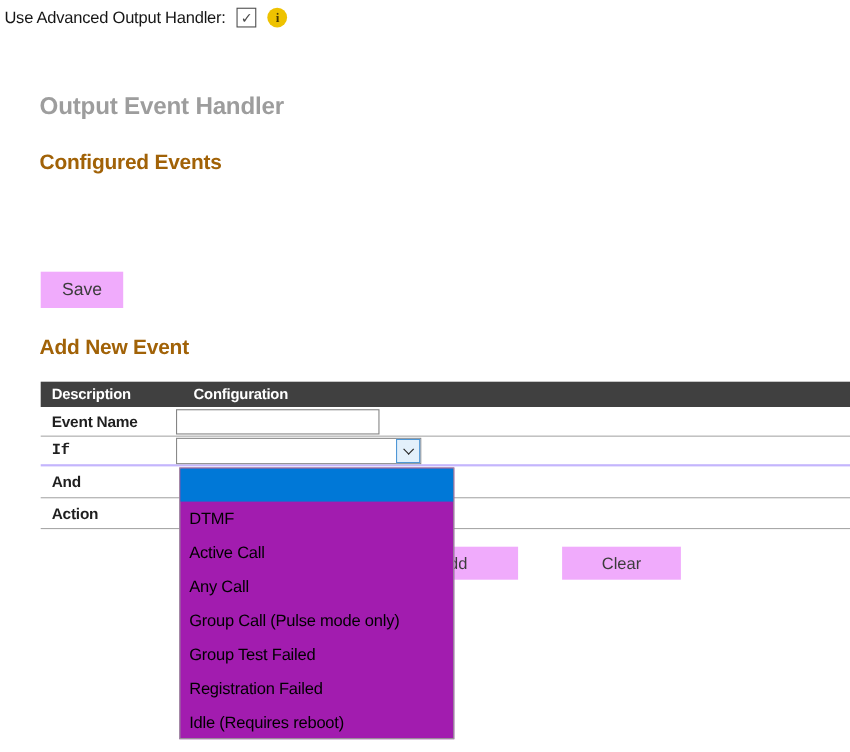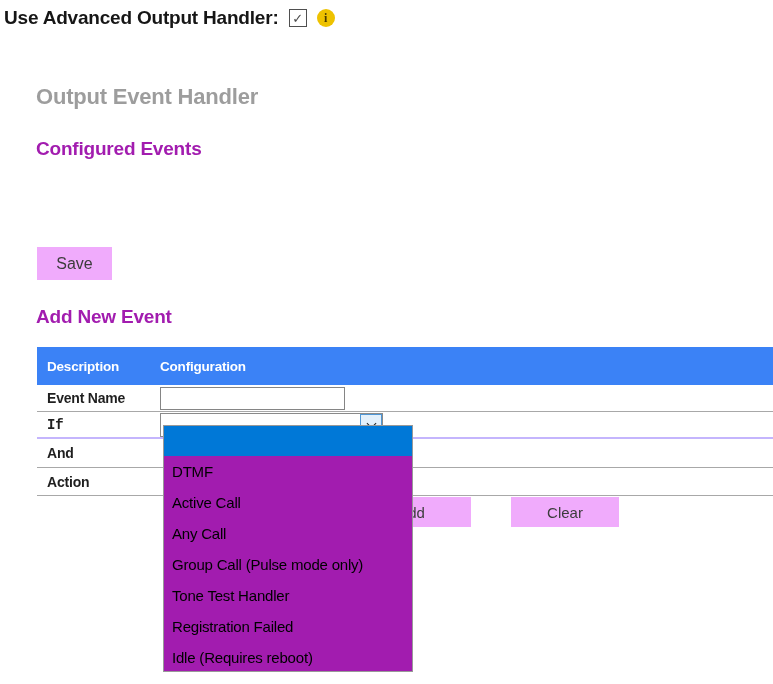--- a/index.html
+++ b/index.html
@@ -5,36 +5,36 @@
   * { margin:0; padding:0; box-sizing:border-box; }
   html,body { background:#ffffff; }
   body { font-family:"Liberation Sans", sans-serif; }
   .page {
     position:relative; width:773px; height:684px; background:#fff;
     overflow:hidden; letter-spacing:-0.2px;
   }
 
   
   .top-row { position:absolute; left:4px; top:7px; display:flex; align-items:center; gap:10px; }
-  .top-label { font-size:19px; font-weight:700; color:#161616; }
+  .top-label { font-size:15px; font-weight:400; color:#161616; }
   .checkbox {
     width:18px; height:18px; border:1px solid #4f4f4f; background:#fff;
     display:inline-flex; align-items:center; justify-content:center;
     font-size:13px; color:#4a4a4a; cursor:pointer;
   }
   .info-icon {
     width:18px; height:18px; border-radius:50%; background:#eec200;
     display:inline-flex; align-items:center; justify-content:center;
     font-size:12px; font-weight:700; color:#4a3b00; font-family:"Liberation Serif", serif;
     cursor:pointer;
   }
 
   
   .h-main { position:absolute; left:36px; top:84px; font-size:22px; font-weight:700; color:#9d9d9d; }
-  .h-sub  { position:absolute; left:36px; font-size:19px; font-weight:700; color:#a21caf; }
+  .h-sub  { position:absolute; left:36px; font-size:19px; font-weight:700; color:#a16207; }
   .h-configured { top:138px; }
   .h-addnew { top:306px; }
 
   
   .expand-row { position:absolute; left:37px; top:174px; display:flex; align-items:center; }
   .expand-label { font-size:15px; color:#111; }
   .plus-btn {
     margin-left:9px; width:32px; height:26px; background:#e3e3e3;
     border:1px solid #9e9e9e; border-radius:2px; font-size:16px; color:#222;
     display:inline-flex; align-items:center; justify-content:center; cursor:pointer;
@@ -54,22 +54,22 @@
     font-size:16px; display:flex; align-items:center; justify-content:center;
     cursor:pointer; font-family:"Liberation Sans", sans-serif;
   }
   .btn-save  { left:37px;  top:247px; width:75px;  height:33px; }
   .btn-add   { left:352px; top:497px; width:119px; height:30px; font-size:15px; }
   .btn-clear { left:511px; top:497px; width:108px; height:30px; font-size:15px; }
 
   
   .table { position:absolute; left:37px; top:347px; width:736px; }
   .thead {
-    height:38px; background:#3b82f6; color:#fff; display:flex; align-items:center;
-    font-size:13.5px; font-weight:700;
+    height:23px; background:#404040; color:#fff; display:flex; align-items:center;
+    font-size:13.5px; font-weight:700;gap:16px;
   }
   .th-desc { width:123px; padding-left:10px; }
   .th-conf { flex:1; }
   .trow { display:flex; align-items:center; border-bottom:1px solid #a8a8a8; }
   .trow .cell-label { width:123px; padding-left:10px; font-size:14px; font-weight:700; color:#1f1f1f; }
   .trow .cell-conf { flex:1; display:flex; align-items:center; }
   .row-eventname { height:27px; }
   .row-if { height:27px; border-bottom:2px solid #c4b5fd;font-family:Liberation Mono, monospace; }
   .row-and { height:29px; }
   .row-action { height:28px; }
@@ -163,18 +163,18 @@
 
   <button class="btn-yellow btn-add">Add</button>
   <button class="btn-yellow btn-clear">Clear</button>
 
   <div class="dropdown-list">
     <div class="dd-option highlight"></div>
     <div class="dd-option">DTMF</div>
     <div class="dd-option">Active Call</div>
     <div class="dd-option">Any Call</div>
     <div class="dd-option">Group Call (Pulse mode only)</div>
-    <div class="dd-option">Tone Test Handler</div>
+    <div class="dd-option">Group Test Failed</div>
     <div class="dd-option">Registration Failed</div>
     <div class="dd-option">Idle (Requires reboot)</div>
   </div>
 
 </div>
 
 </body></html>

